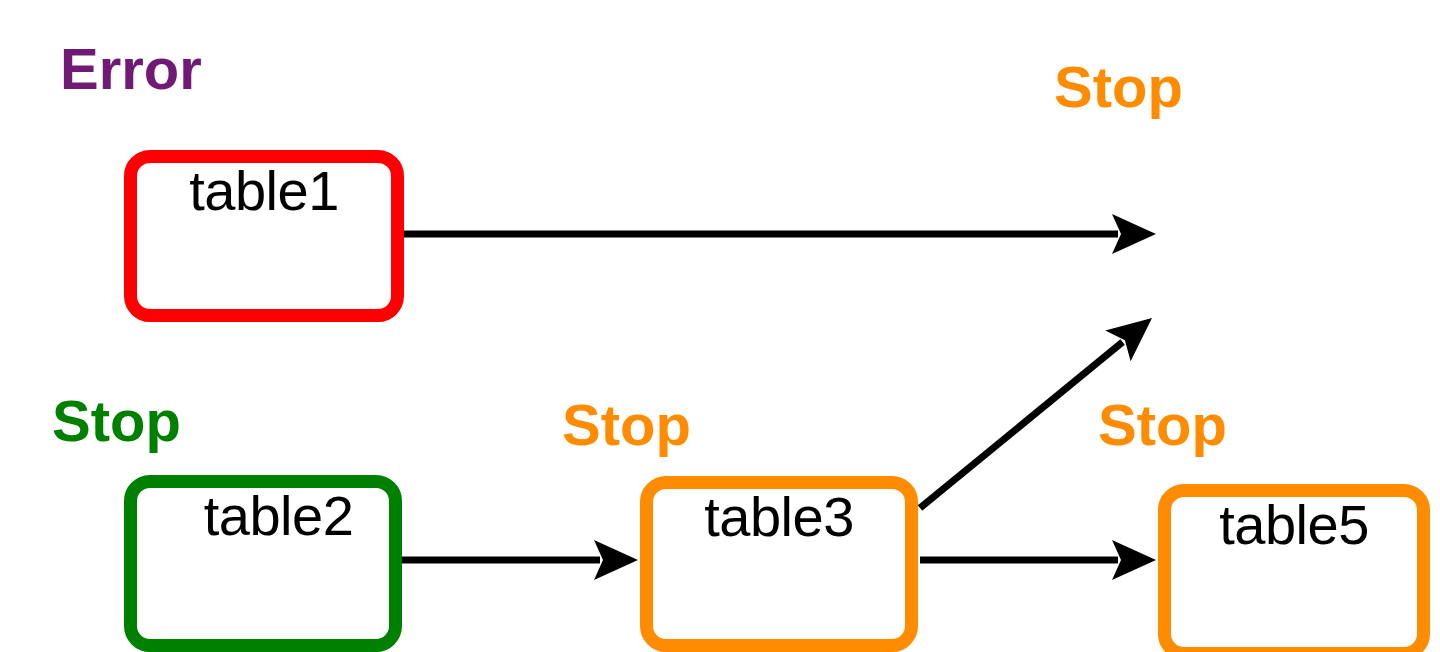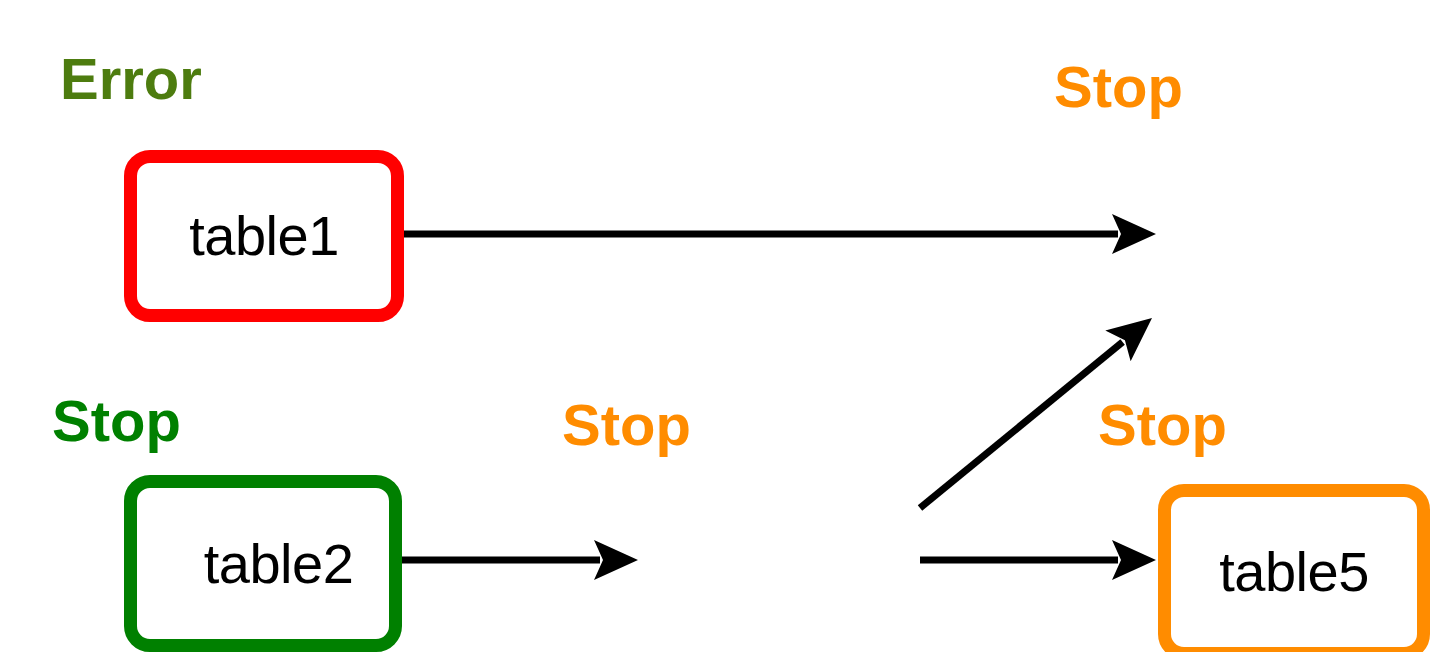--- a/index.html
+++ b/index.html
@@ -23,21 +23,20 @@
     height: 652px;
     pointer-events: none;
   }
   .node {
     position: absolute;
     box-sizing: border-box;
     background: #ffffff;
     border-style: solid;
     border-radius: 26px;
     display: flex;
-    align-items: center;
     justify-content: center;
   }
   .node-label {
     font-family: "Liberation Sans", sans-serif;
     font-size: 56px;
     font-weight: 400;
     color: #000000;
     line-height: 1;
     letter-spacing: -0.5px;
     white-space: nowrap;
@@ -68,29 +67,32 @@
       <g>
         <line x1="920" y1="508" x2="1122.6009177658834" y2="342.0768345882852" stroke="#000000" stroke-width="7" stroke-linecap="butt"></line>
         <polygon points="1152,318 1130.6309756174887,361.35164122544427 1124.921897942261,340.17603185763113 1105.2869392087673,330.4052388737425" fill="#000000"></polygon>
       </g>
       <g>
         <line x1="920" y1="560" x2="1118" y2="560" stroke="#000000" stroke-width="7" stroke-linecap="butt"></line>
         <polygon points="1156,560 1112,580 1121,560 1112,540" fill="#000000"></polygon>
       </g>
     </svg>
 
-  <div class="status-label" style="left: 60px; top: 50px; color: #4d7c0f;">Error</div>
+  <div class="status-label" style="left: 60px; top: 40px; color: #701a75;">Error</div>
   <div class="status-label" style="left: 1054px; top: 58px; color: rgb(255, 140, 0);">Stop</div>
   <div class="status-label" style="left: 52px; top: 392px; color: rgb(0, 128, 0);">Stop</div>
   <div class="status-label" style="left: 562px; top: 396px; color: rgb(255, 140, 0);">Stop</div>
   <div class="status-label" style="left: 1098px; top: 396px; color: rgb(255, 140, 0);">Stop</div>
 
   <div class="node" style="left: 124px; top: 150px; width: 280px; height: 172px; border-color: rgb(255, 0, 0); border-width: 13px;">
     <span class="node-label">table1</span>
   </div>
   <div class="node" style="left: 124px; top: 475px; width: 278px; height: 177px; border-color: rgb(0, 128, 0); border-width: 13px; padding-left: 31px;">
     <span class="node-label">table2</span>
   </div>
+  <div class="node" style="left: 640px; top: 476px; width: 278px; height: 176px; border-color: rgb(255, 140, 0); border-width: 13px;">
+    <span class="node-label">table3</span>
+  </div>
   <div class="node" style="left: 1158px; top: 476px; width: 272px; height: 176px; border-color: rgb(255, 140, 0); border-width: 13px; margin-top: 8px;">
     <span class="node-label">table5</span>
   </div>
 
 </div>
 
 </body></html>

